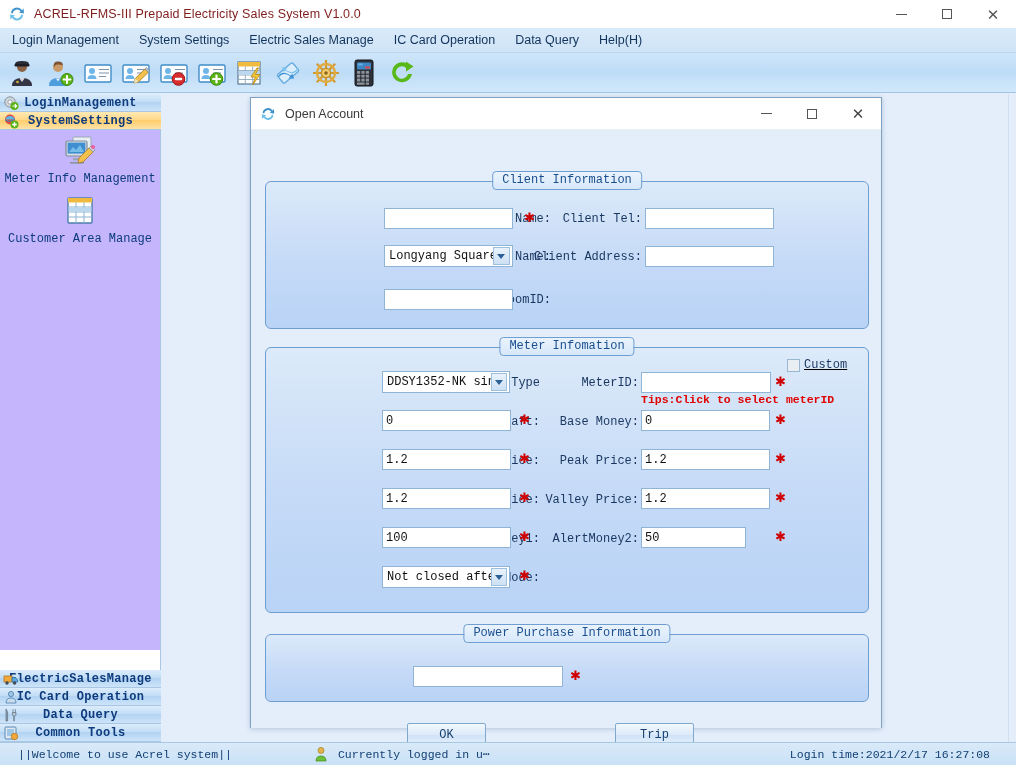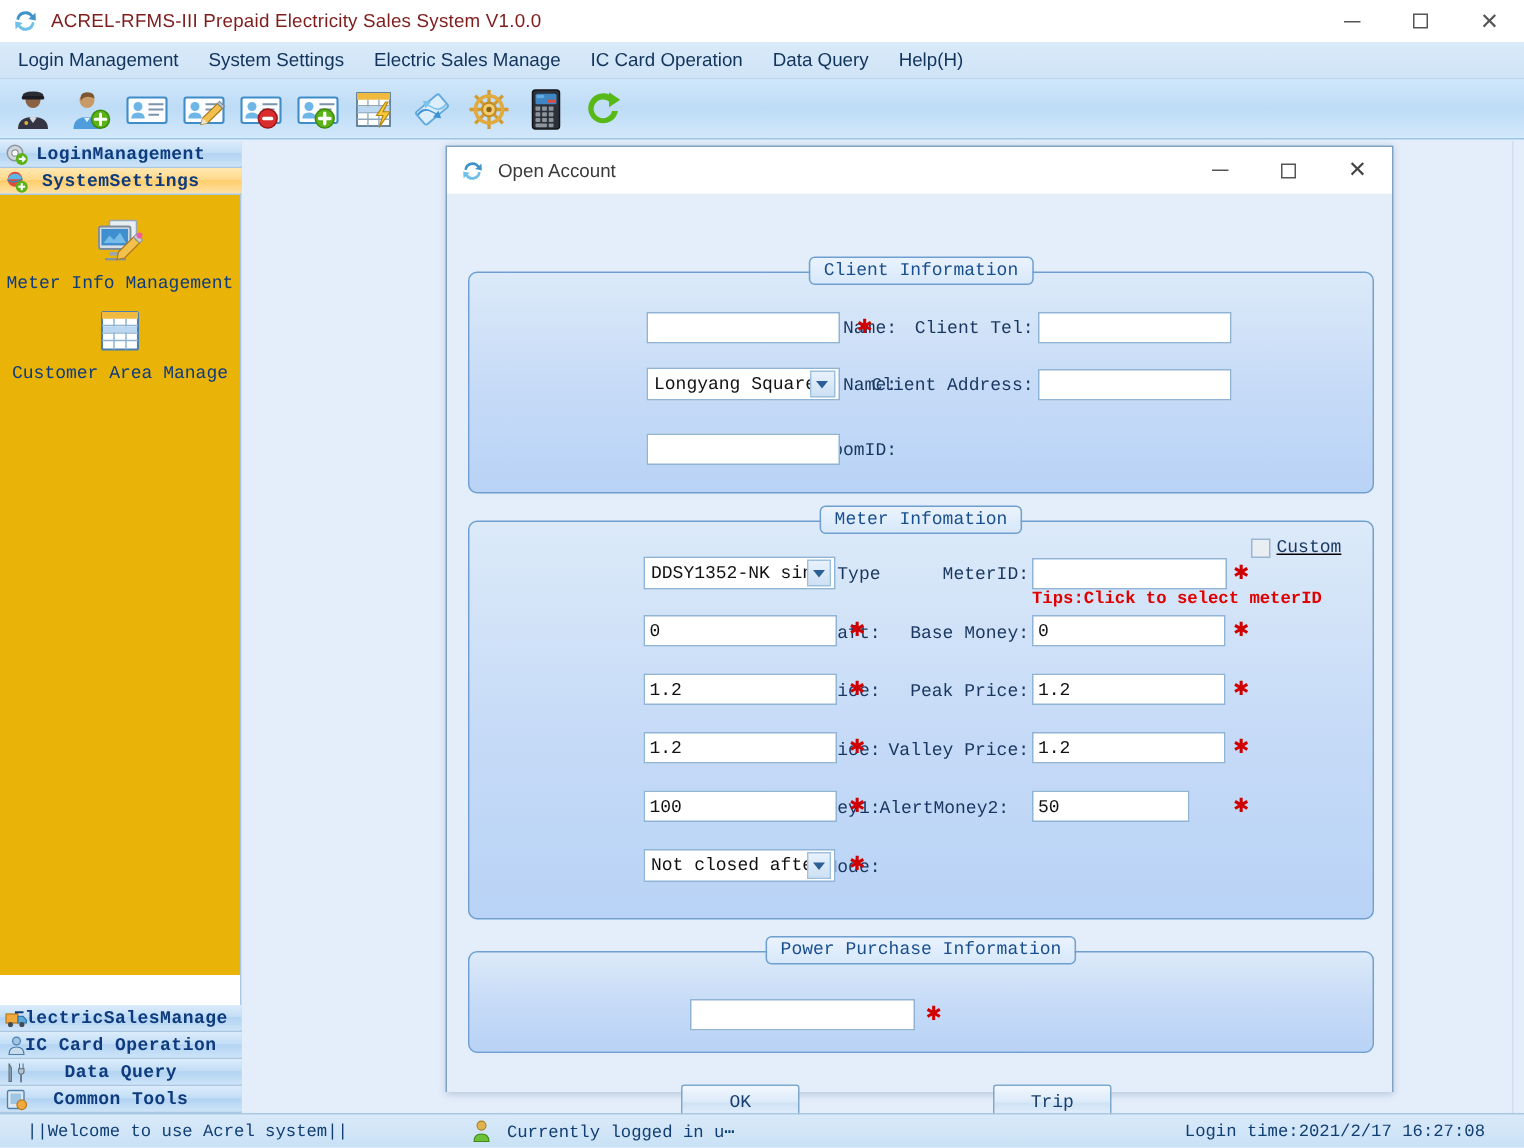--- a/index.html
+++ b/index.html
@@ -89,22 +89,21 @@
     background: linear-gradient(to bottom, #ffe9b4 0%, #ffd98a 45%, #ffcd6c 50%, #ffe2a5 100%);
   }
   .side-bar-header .hdr-icon {
     position: absolute; left: 3px; top: 1px; width: 16px; height: 16px;
   }
   .side-bar-header .hdr-label {
     width: 161px; text-align: center; letter-spacing: .3px;
   }
   .side-panel {
     position: absolute; left: 0; top: 36px; width: 160px; bottom: 92px;
-    background: #eab308;
-    padding-top: 10px;
+    background: #c4b5fd;
   }
   .side-entry {
     display: flex; flex-direction: column; align-items: center;
     margin-bottom: 2px; padding: 2px 0;
   }
   .side-entry .ic { width: 40px; height: 38px; display:flex; align-items:center; justify-content:center;}
   .side-entry .lbl {
     font-family: "Liberation Mono", "DejaVu Sans Mono", monospace;
     font-size: 12px; color: #0d3b7d; margin-top: 2px; white-space: nowrap;
   }
@@ -136,21 +135,20 @@
   .sb-user-wrap { margin-left: 82px; display: flex; align-items: center; }
   .sb-user-icon { width: 14px; height: 16px; margin-right: 10px; }
   .sb-login-time { margin-left: auto; margin-right: 26px; white-space: nowrap; }
 
   
   .dialog {
     position: absolute; left: 250px; top: 97px; width: 632px; height: 631px;
     background: #e4eefb;
     border: 1px solid #7da2c4;
     box-shadow: 0 1px 5px rgba(40,70,110,.25);
-    margin-left: 47px;
   }
   .dlg-title {
     height: 32px; background: #ffffff;
     display: flex; align-items: center;
     border-bottom: 1px solid #e9eef3;
   }
   .dlg-title-icon { width: 18px; height: 18px; margin-left: 8px; margin-right: 8px; }
   .dlg-title-text { font-size: 12.5px; color: #3a3a3a; font-family: "Liberation Sans", sans-serif;}
   .dlg-win-btns { margin-left: auto; display: flex; height: 32px; }
   .dlg-win-btn {
@@ -609,21 +607,21 @@
           <div class="req-star" style="left:253px; top:143px;">✱</div>
 
           <div class="fld-label" style="left:260px; top:145px; width:113px;">Valley Price:</div>
           <input class="fld-input" style="left: 375px; top: 140px; width: 129px;" type="text" value="1.2">
           <div class="req-star" style="left:509px; top:143px;">✱</div>
 
           <div class="fld-label" style="left:20px; top:184px; width:254px;">AlertMoney1:</div>
           <input class="fld-input" style="left: 116px; top: 179px; width: 129px;" type="text" value="100">
           <div class="req-star" style="left:253px; top:182px;">✱</div>
 
-          <div class="fld-label" style="left:260px; top:184px; width:113px;text-align:center;">AlertMoney2:</div>
+          <div class="fld-label" style="left:260px; top:184px; width:113px;">AlertMoney2:</div>
           <input class="fld-input" style="left: 375px; top: 179px; width: 105px;" type="text" value="50">
           <div class="req-star" style="left:509px; top:182px;">✱</div>
 
           <div class="fld-label" style="left:20px; top:223px; width:254px;">Trip Mode:</div>
           <div class="fld-combo" style="left:116px; top:218px; width:128px;">
             <span class="cb-text">Not closed after</span>
             <span class="cb-arrow">
                 <i class="cb-caret"></i>
               </span>
           </div>

